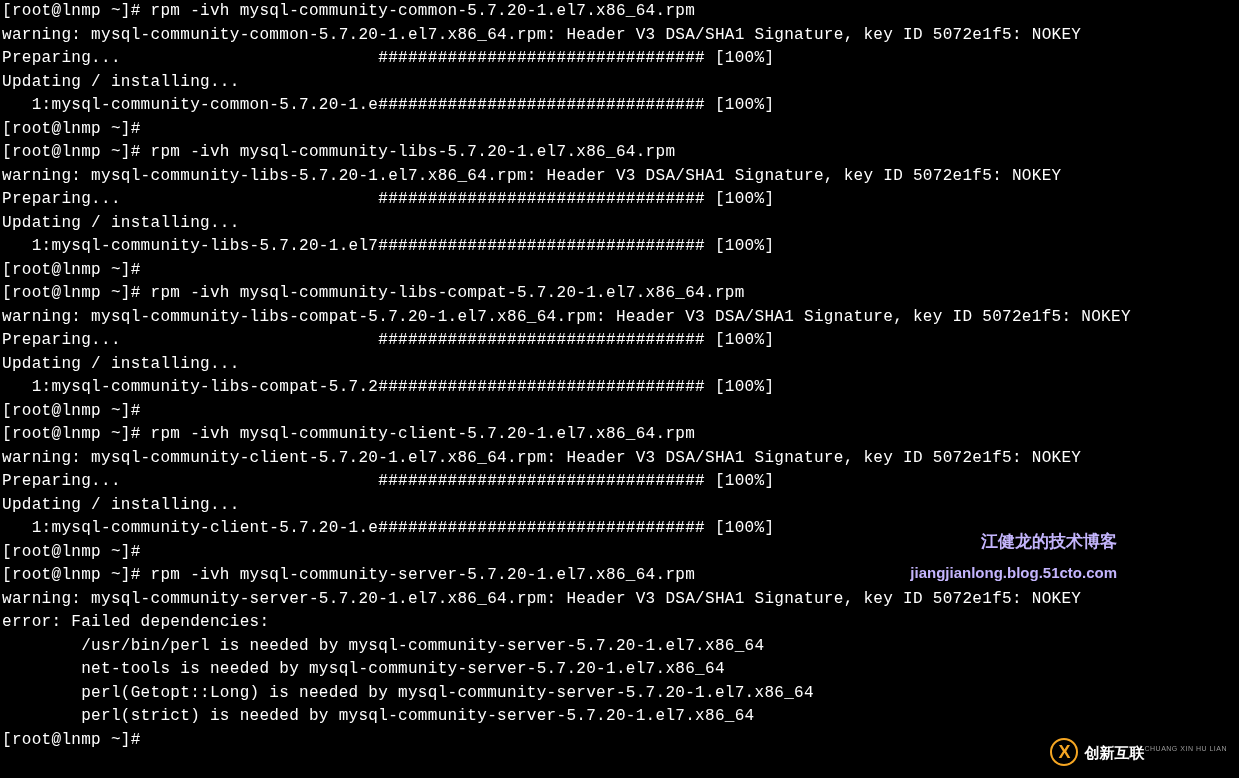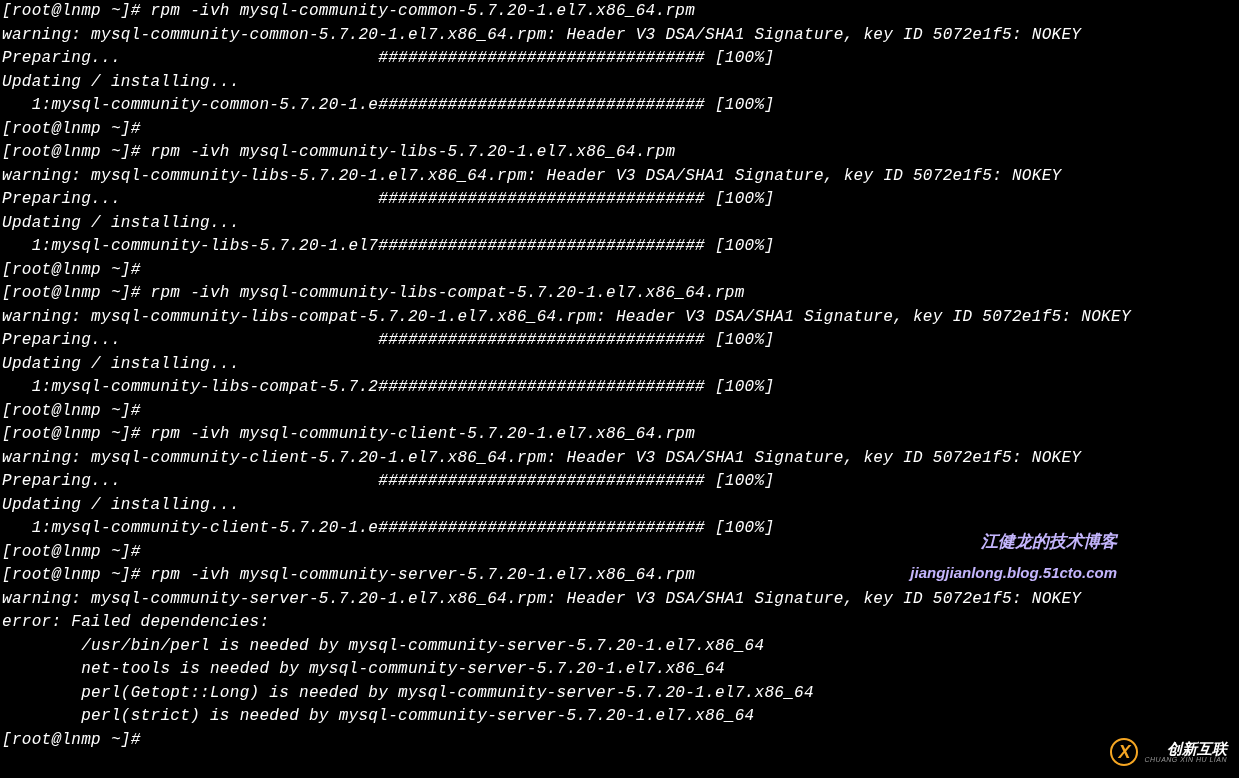--- a/index.html
+++ b/index.html
@@ -1,15 +1,15 @@
 <!DOCTYPE html>
 <html><head>
 <meta charset="utf-8">
 <style>
-  * { margin: 0; padding: 0; box-sizing: border-box; font-style: italic; }
+  * { margin: 0; padding: 0; box-sizing: border-box; }
   body {
     background: #000;
     color: #fff;
     font-family: "Consolas", "Courier New", monospace;
     font-size: 16px;
     line-height: 1.47;
     width: 1239px;
     height: 778px;
     overflow: hidden;
     position: relative;
@@ -48,23 +48,22 @@
   }
   .logo-x {
     color: #f5a623;
     font-weight: bold;
     font-size: 18px;
     font-family: sans-serif;
     line-height: 1;
   }
   .logo-textwrap {
     display: flex;
-    flex-direction: column;
+    flex-direction: row;
     line-height: 1;
-    text-align: right;
   }
   .logo-cn {
     color: #fff;
     font-family: "Microsoft YaHei", sans-serif;
     font-size: 15px;
     font-weight: bold;
   }
   .logo-en {
     color: #999;
     font-family: sans-serif;

